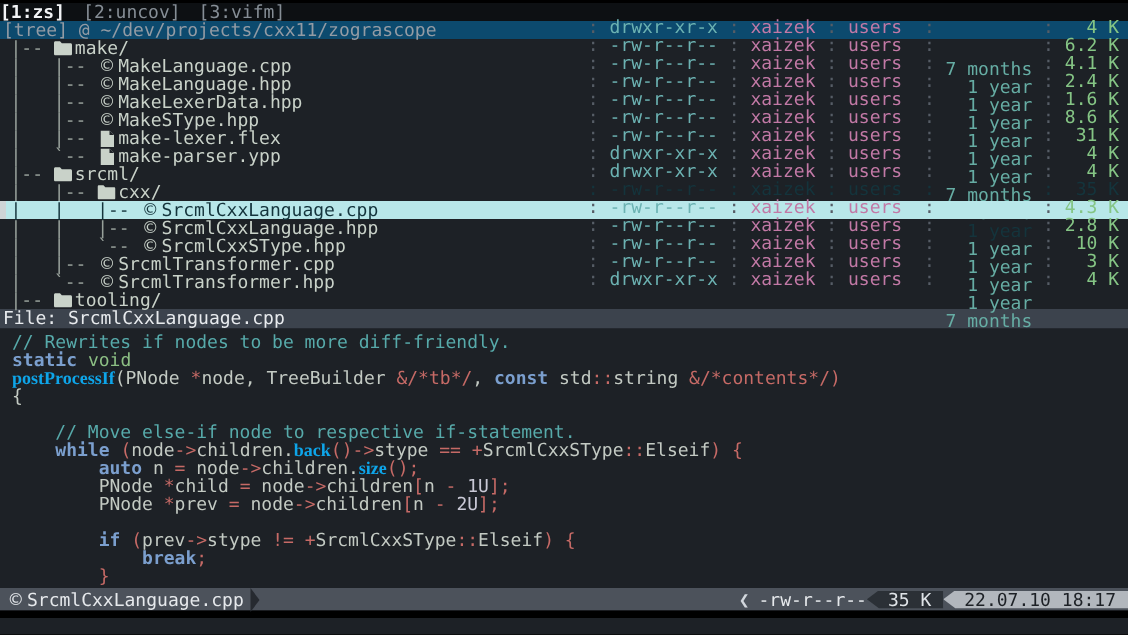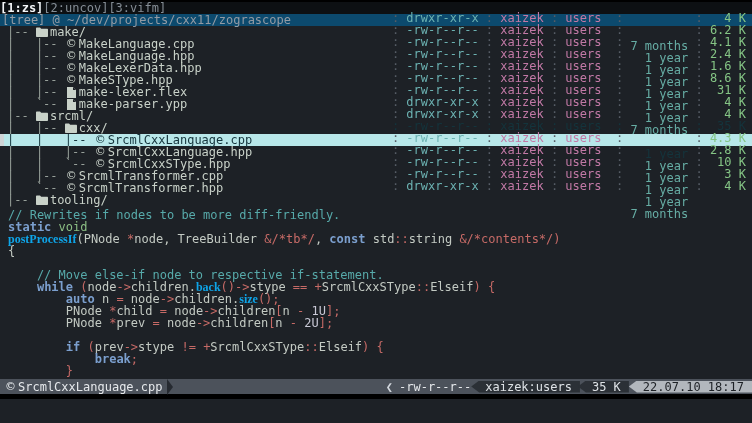--- a/index.html
+++ b/index.html
@@ -5,21 +5,21 @@
   html,body{margin:0;padding:0;background:#000;}
   *{box-sizing:border-box;}
   #screen{
     width:752px;height:423px;overflow:hidden;position:relative;
     background:#1d2126;
     font-family:"DejaVu Sans Mono",monospace;
     font-size:12px;line-height:12px;color:#c9d2c9;
   }
   .top-strip{height:2px;background:#000;}
   
-  .tabbar{height:12px;background:#0d1013;white-space:pre;display:flex;}
+  .tabbar{height:12px;background:#0d1013;white-space:pre;display:flex;gap:12px;}
   .tab{color:#868e96;}
   .tab.active{color:#f2f4f6;font-weight:bold;}
   
   .pathbar{height:12px;background:#0c4a6e;color:#939ba4;white-space:pre;padding-left:2px;}
   
   .tree{height:180px;background:#1d2126;}
   .row{height:12px;display:flex;align-items:center;white-space:pre;position:relative;padding-left:7px;}
   .row .marker{display:none;}
   .row.selected{background:#b8e7e9;color:#14343c;}
   .row.selected .marker{display:block;position:absolute;left:0;top:0;width:4px;height:12px;background:#ced4d6;}
@@ -251,32 +251,32 @@
             <path fill="currentColor" d="M0 1.5C0 .9.4.5 1 .5h3l1.2 1.3H11c.6 0 1 .4 1 1V9c0 .6-.4 1-1 1H1c-.6 0-1-.4-1-1z"></path>
           </svg></span>
     
     
     <span class="fname">tooling/</span>
     <span class="spacer"></span>
     <span class="cols"><span class="sep"> : </span><span class="perms">drwxr-xr-x</span><span class="sep"> : </span><span class="user">xaizek</span><span class="sep"> : </span><span class="group">users </span><span class="sep"> : </span><span class="date">7 months</span><span class="sep"> : </span><span class="size">  4 K</span></span>
   </div>
 </div>
 
+  <div class="filebar">File: SrcmlCxxLanguage.cpp</div>
 
   <div class="code" id="code"><div class="code-line"><span class="tk-c">// Rewrites if nodes to be more diff-friendly.</span></div><div class="code-line"><span class="tk-k">static</span><span class="tk-p"> </span><span class="tk-ty">void</span></div><div class="code-line"><span class="tk-f">postProcessIf</span><span class="tk-p">(PNode </span><span class="tk-o">*</span><span class="tk-p">node, TreeBuilder </span><span class="tk-o">&amp;/*tb*/</span><span class="tk-p">, </span><span class="tk-k">const</span><span class="tk-p"> std</span><span class="tk-o">::</span><span class="tk-p">string </span><span class="tk-o">&amp;/*contents*/)</span></div><div class="code-line"><span class="tk-p">{</span></div><div class="code-line"> </div><div class="code-line"><span class="tk-c">    // Move else-if node to respective if-statement.</span></div><div class="code-line"><span class="tk-p">    </span><span class="tk-k">while</span><span class="tk-p"> </span><span class="tk-o">(</span><span class="tk-p">node</span><span class="tk-o">-&gt;</span><span class="tk-p">children.</span><span class="tk-f">back</span><span class="tk-o">()</span><span class="tk-o">-&gt;</span><span class="tk-p">stype </span><span class="tk-o">==</span><span class="tk-p"> </span><span class="tk-o">+</span><span class="tk-p">SrcmlCxxSType</span><span class="tk-o">::</span><span class="tk-p">Elseif</span><span class="tk-o">)</span><span class="tk-p"> </span><span class="tk-o">{</span></div><div class="code-line"><span class="tk-p">        </span><span class="tk-k">auto</span><span class="tk-p"> n </span><span class="tk-o">=</span><span class="tk-p"> node</span><span class="tk-o">-&gt;</span><span class="tk-p">children.</span><span class="tk-f">size</span><span class="tk-o">();</span></div><div class="code-line"><span class="tk-p">        PNode </span><span class="tk-o">*</span><span class="tk-p">child </span><span class="tk-o">=</span><span class="tk-p"> node</span><span class="tk-o">-&gt;</span><span class="tk-p">children</span><span class="tk-o">[</span><span class="tk-p">n </span><span class="tk-o">-</span><span class="tk-p"> </span><span class="tk-n">1U</span><span class="tk-o">];</span></div><div class="code-line"><span class="tk-p">        PNode </span><span class="tk-o">*</span><span class="tk-p">prev </span><span class="tk-o">=</span><span class="tk-p"> node</span><span class="tk-o">-&gt;</span><span class="tk-p">children</span><span class="tk-o">[</span><span class="tk-p">n </span><span class="tk-o">-</span><span class="tk-p"> </span><span class="tk-n">2U</span><span class="tk-o">];</span></div><div class="code-line"> </div><div class="code-line"><span class="tk-p">        </span><span class="tk-k">if</span><span class="tk-p"> </span><span class="tk-o">(</span><span class="tk-p">prev</span><span class="tk-o">-&gt;</span><span class="tk-p">stype </span><span class="tk-o">!=</span><span class="tk-p"> </span><span class="tk-o">+</span><span class="tk-p">SrcmlCxxSType</span><span class="tk-o">::</span><span class="tk-p">Elseif</span><span class="tk-o">)</span><span class="tk-p"> </span><span class="tk-o">{</span></div><div class="code-line"><span class="tk-p">            </span><span class="tk-k">break</span><span class="tk-o">;</span></div><div class="code-line"><span class="tk-p">        </span><span class="tk-o">}</span></div></div>
 
   <div class="statusbar">
     <div class="sb-left">
       <span class="icon cicon">©</span><span class="sb-file">SrcmlCxxLanguage.cpp</span>
       <span class="chev-right"></span>
     </div>
     <div class="sb-right">
       <span class="chev-outline">❮</span>
       <span class="sb-perms">-rw-r--r--</span>
-      <span class="seg seg-dark">xaizek:users</span>
       <span class="seg seg-dark">35 K</span>
       <span class="seg seg-light">22.07.10 18:17</span>
     </div>
   </div>
 
 
   <div class="bottom-strip"></div>
 </div>
 
 </body></html>

